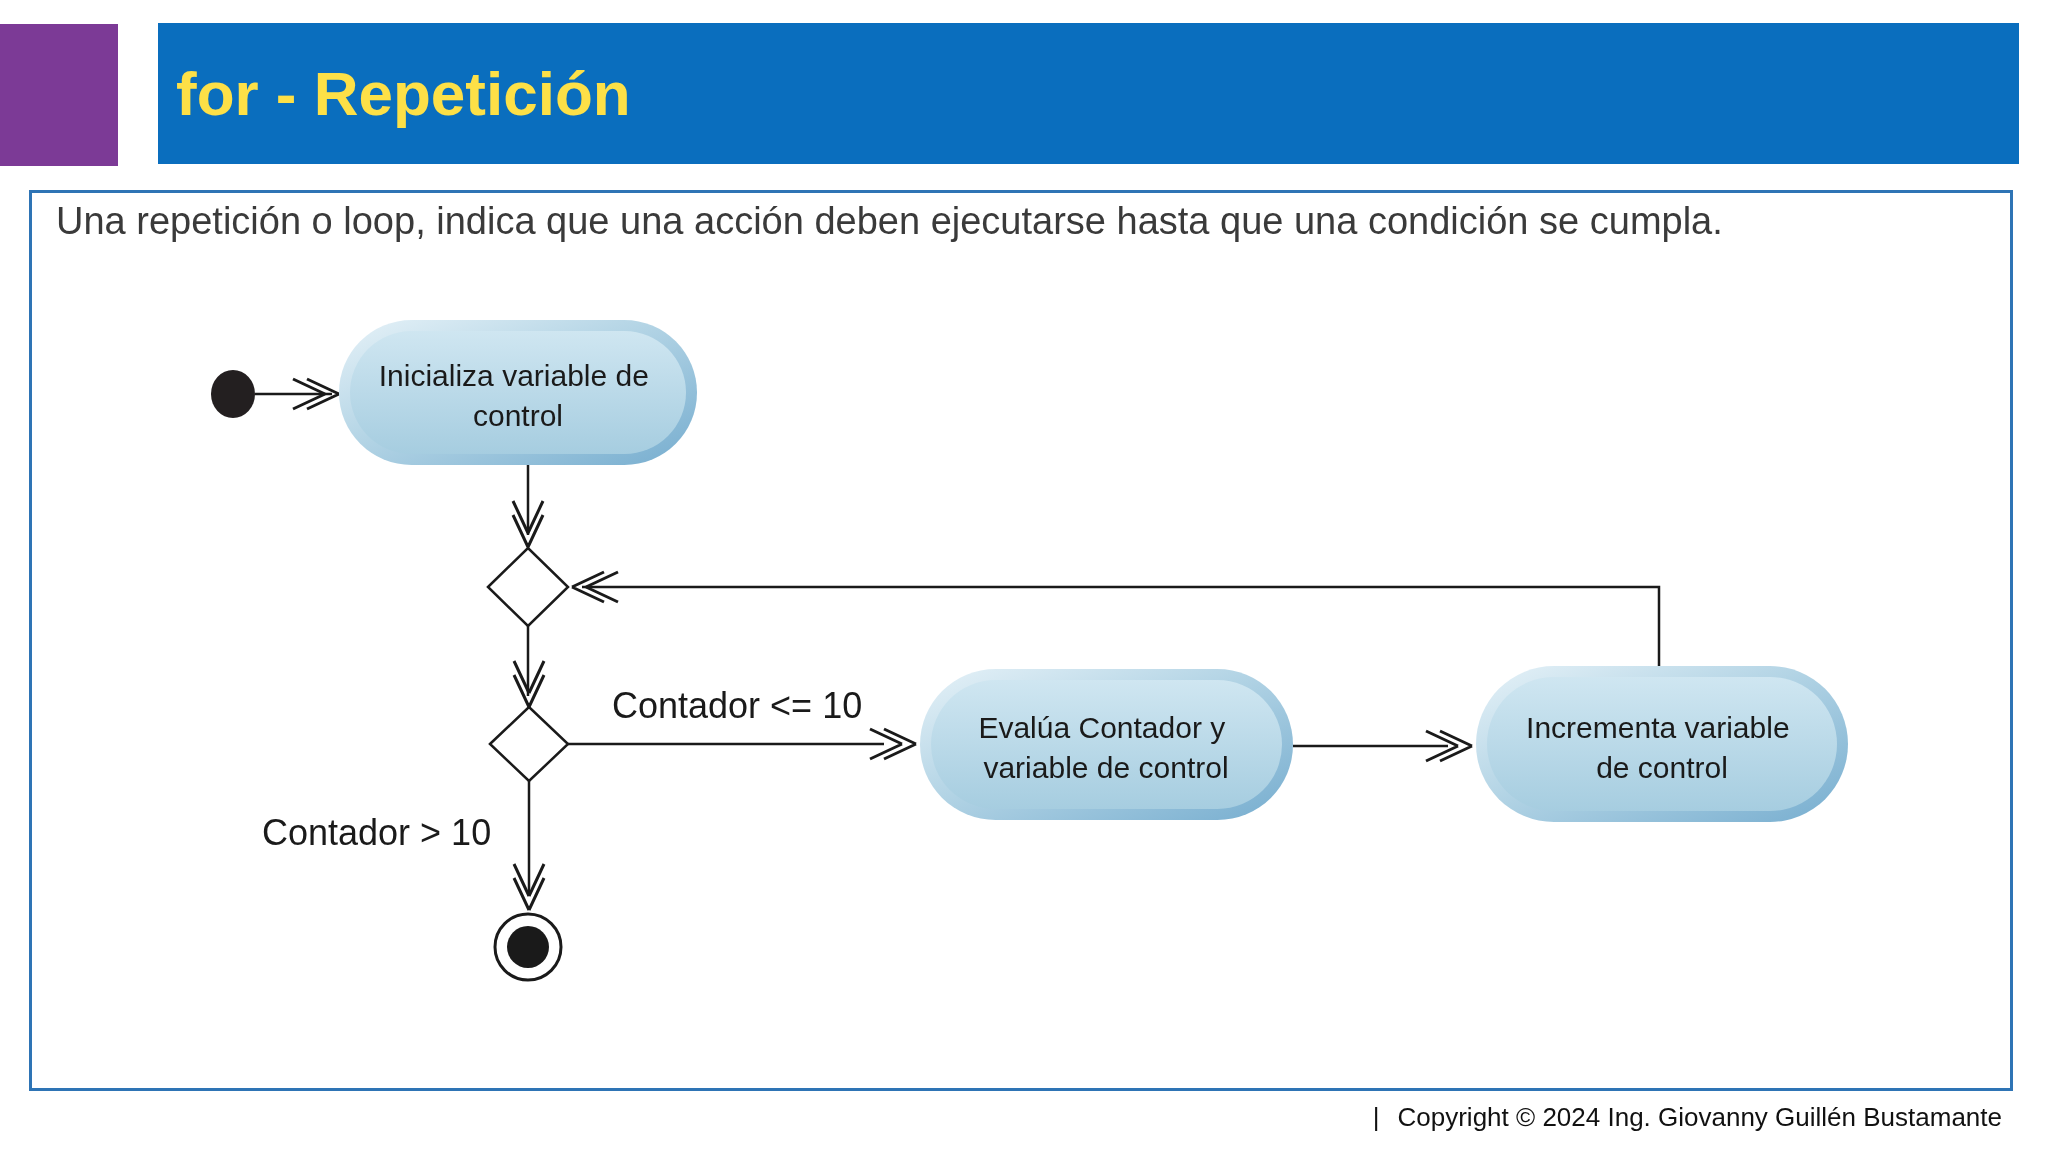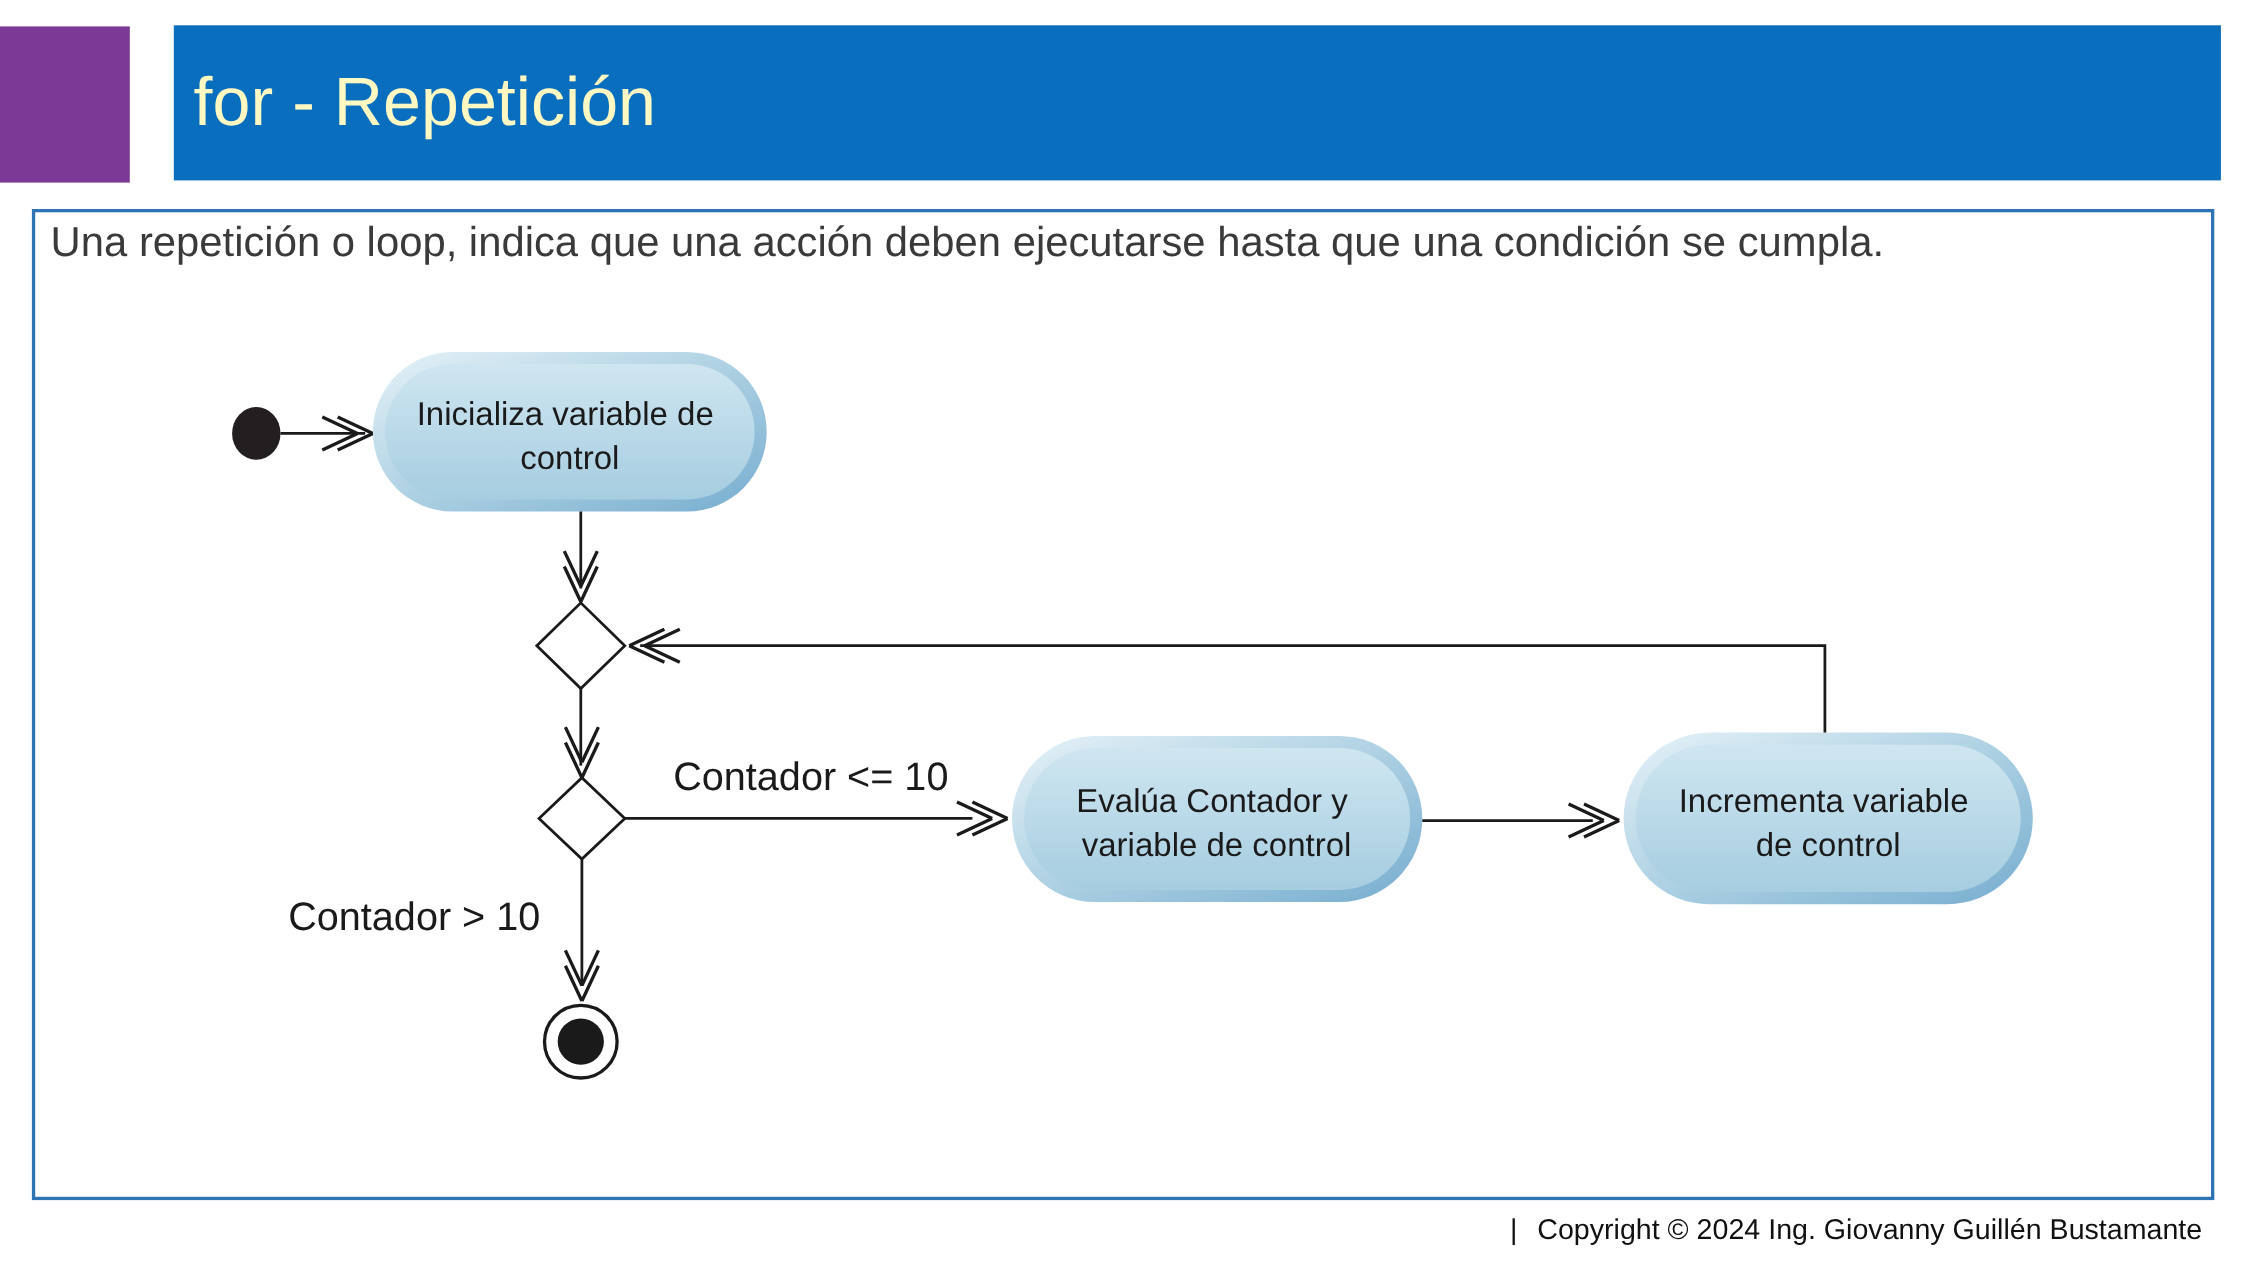--- a/index.html
+++ b/index.html
@@ -7,29 +7,29 @@
     position:relative;width:2048px;height:1152px;background:#ffffff;overflow:hidden;
     font-family:"Liberation Sans",sans-serif;
   }
   
   .accent-square{position:absolute;left:0;top:24px;width:118px;height:142px;background:#7c3a96;}
   .title-bar{
     position:absolute;left:158px;top:23px;width:1861px;height:141px;background:#0a6ebe;
     display:flex;align-items:center;
   }
   .title-bar h1{
-    margin:0;padding-left:18px;color:#fef9c3;font-size:62px;font-weight:400;letter-spacing:0;
+    margin:0;padding-left:18px;color:#fde047;font-size:62px;font-weight:700;letter-spacing:0;
   }
   
   .content-box{
     position:absolute;left:29px;top:190px;width:1984px;height:901px;
     border:3px solid #2e74b5;background:#ffffff;box-sizing:border-box;
   }
   .description{
-    position:absolute;left:46px;top:200px;width:1930px;margin:0;
+    position:absolute;left:56px;top:200px;width:1930px;margin:0;
     font-size:38px;color:#3a3a3a;font-weight:400;
   }
   
   .diagram-svg{position:absolute;left:0;top:0;width:2048px;height:1152px;}
   .diagram-svg text{font-family:"Liberation Sans",sans-serif;fill:#1a1a1a;}
   .node-label{font-size:30px;}
   .edge-label{font-size:36px;}
   .flow-line{stroke:#1a1a1a;stroke-width:2.5;fill:none;}
   .chevron{stroke:#1a1a1a;stroke-width:3;fill:none;}
   .decision{fill:#ffffff;stroke:#1a1a1a;stroke-width:2.5;}

